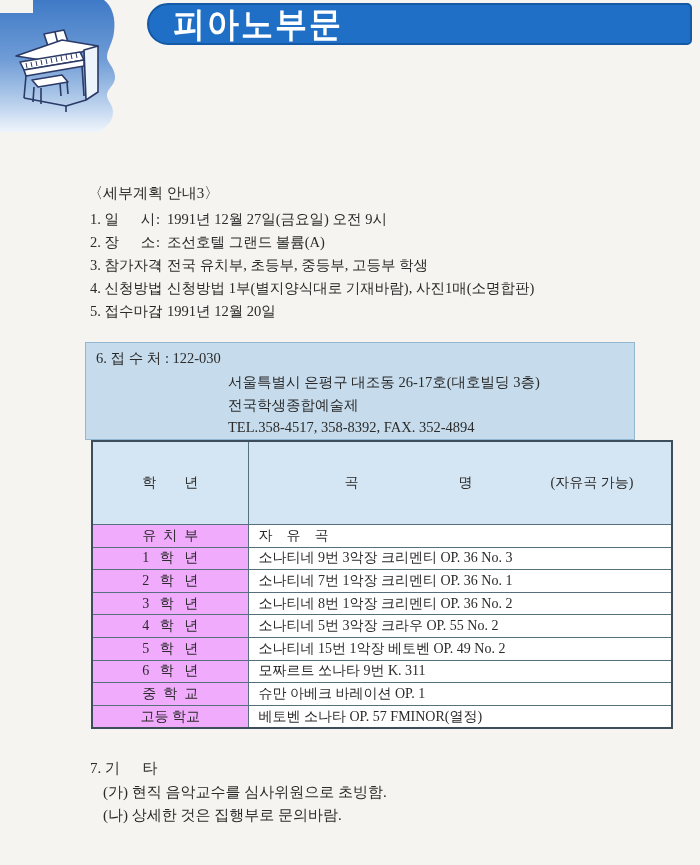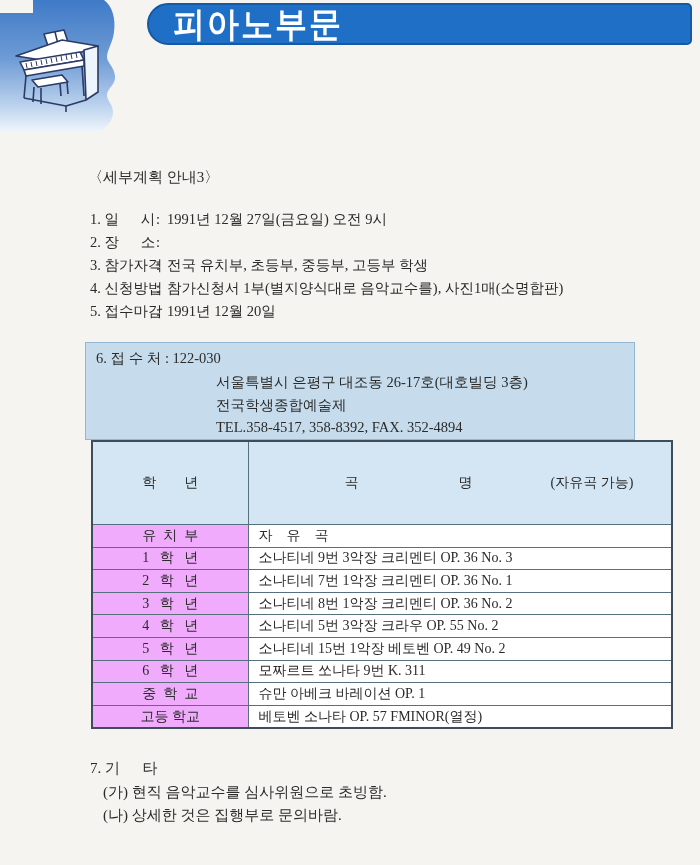--- a/index.html
+++ b/index.html
@@ -30,39 +30,39 @@
     font-family:"Liberation Sans","DejaVu Sans",sans-serif;
     font-weight:bold;
     font-size:32px;
     letter-spacing:2px;
     padding-left:24px;
     line-height:1;
     transform:scaleY(1.08);
   }
 
   
-  .section-heading{position:absolute;left:88px;top:168px;font-size:15px;white-space:pre;}
+  .section-heading{position:absolute;left:88px;top:184px;font-size:15px;white-space:pre;}
 
   
   .info-list{position:absolute;left:90px;top:208px;font-size:14.5px;}
   .info-row{line-height:23px;display:flex;align-items:flex-end;}
   .info-label{display:inline-block;width:66px;white-space:pre;}
   .info-colon{display:inline-block;margin-right:7px;}
   .info-value{white-space:pre;}
 
   
   .reception-box{
     position:absolute;left:85px;top:342px;width:550px;height:98px;
     box-sizing:border-box;
     background:#c6dcec;
     border:1px solid #93b6d1;
   }
   .reception-line1{position:absolute;left:10px;top:6px;font-size:14.5px;white-space:pre;}
   .reception-lines{position:absolute;left:130px;top:28px;font-size:14.5px;}
-  .reception-lines div{line-height:22.5px;white-space:pre;}
+  .reception-lines div{line-height:22.5px;white-space:pre;margin-left:12px;}
 
   
   .rep-table{
     position:absolute;left:91px;top:440px;width:582px;
     border-collapse:collapse;
     font-size:14px;
     table-layout:fixed;
   }
   .rep-table td{
     border:1px solid #57707e;
@@ -156,30 +156,31 @@
 
   <div class="info-list">
     <div class="info-row">
       <span class="info-label">1. 일      시</span>
         <span class="info-colon">:</span>
         <span class="info-value">1991년 12월 27일(금요일) 오전 9시</span>
     </div>
     <div class="info-row">
       <span class="info-label">2. 장      소</span>
         <span class="info-colon">:</span>
+        <span class="info-value">조선호텔 그랜드 볼륨(A)</span>
     </div>
     <div class="info-row">
       <span class="info-label">3. 참가자격</span>
         <span class="info-colon">:</span>
         <span class="info-value">전국 유치부, 초등부, 중등부, 고등부 학생</span>
     </div>
     <div class="info-row">
       <span class="info-label">4. 신청방법</span>
         <span class="info-colon">:</span>
-        <span class="info-value">참가신청서 1부(별지양식대로 음악교수를), 사진1매(소명합판)</span>
+        <span class="info-value">신청방법 1부(별지양식대로 기재바람), 사진1매(소명합판)</span>
     </div>
     <div class="info-row">
       <span class="info-label">5. 접수마감</span>
         <span class="info-colon">:</span>
         <span class="info-value">1991년 12월 20일</span>
     </div>
   </div>
 
   <div class="reception-box">
     <div class="reception-line1">6. 접 수 처 : 122-030</div>

